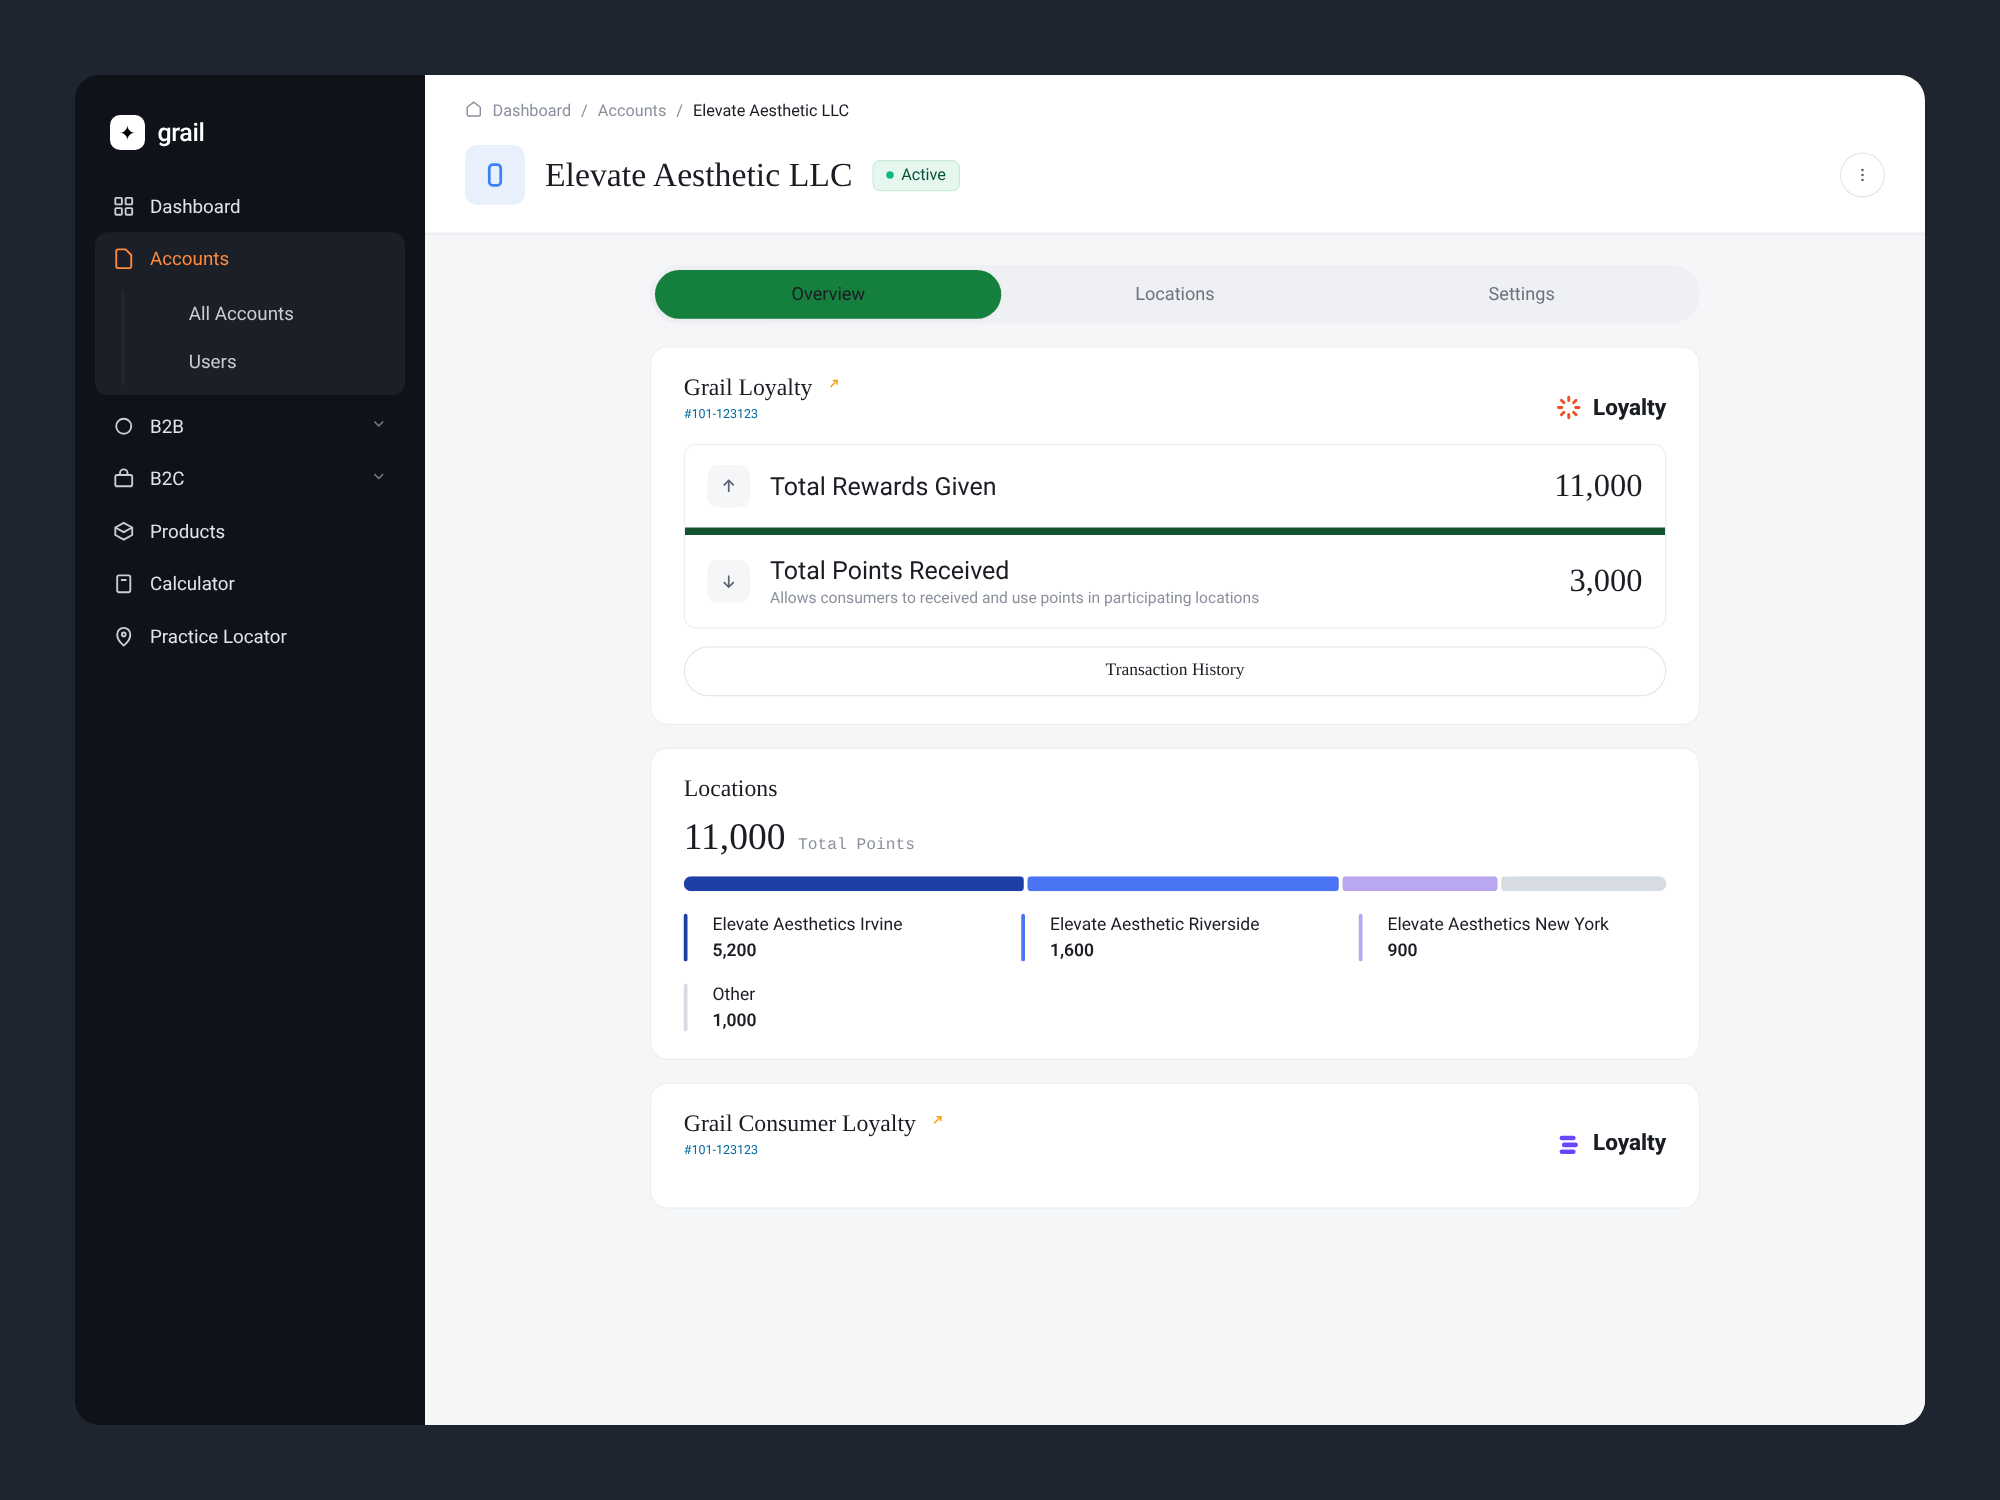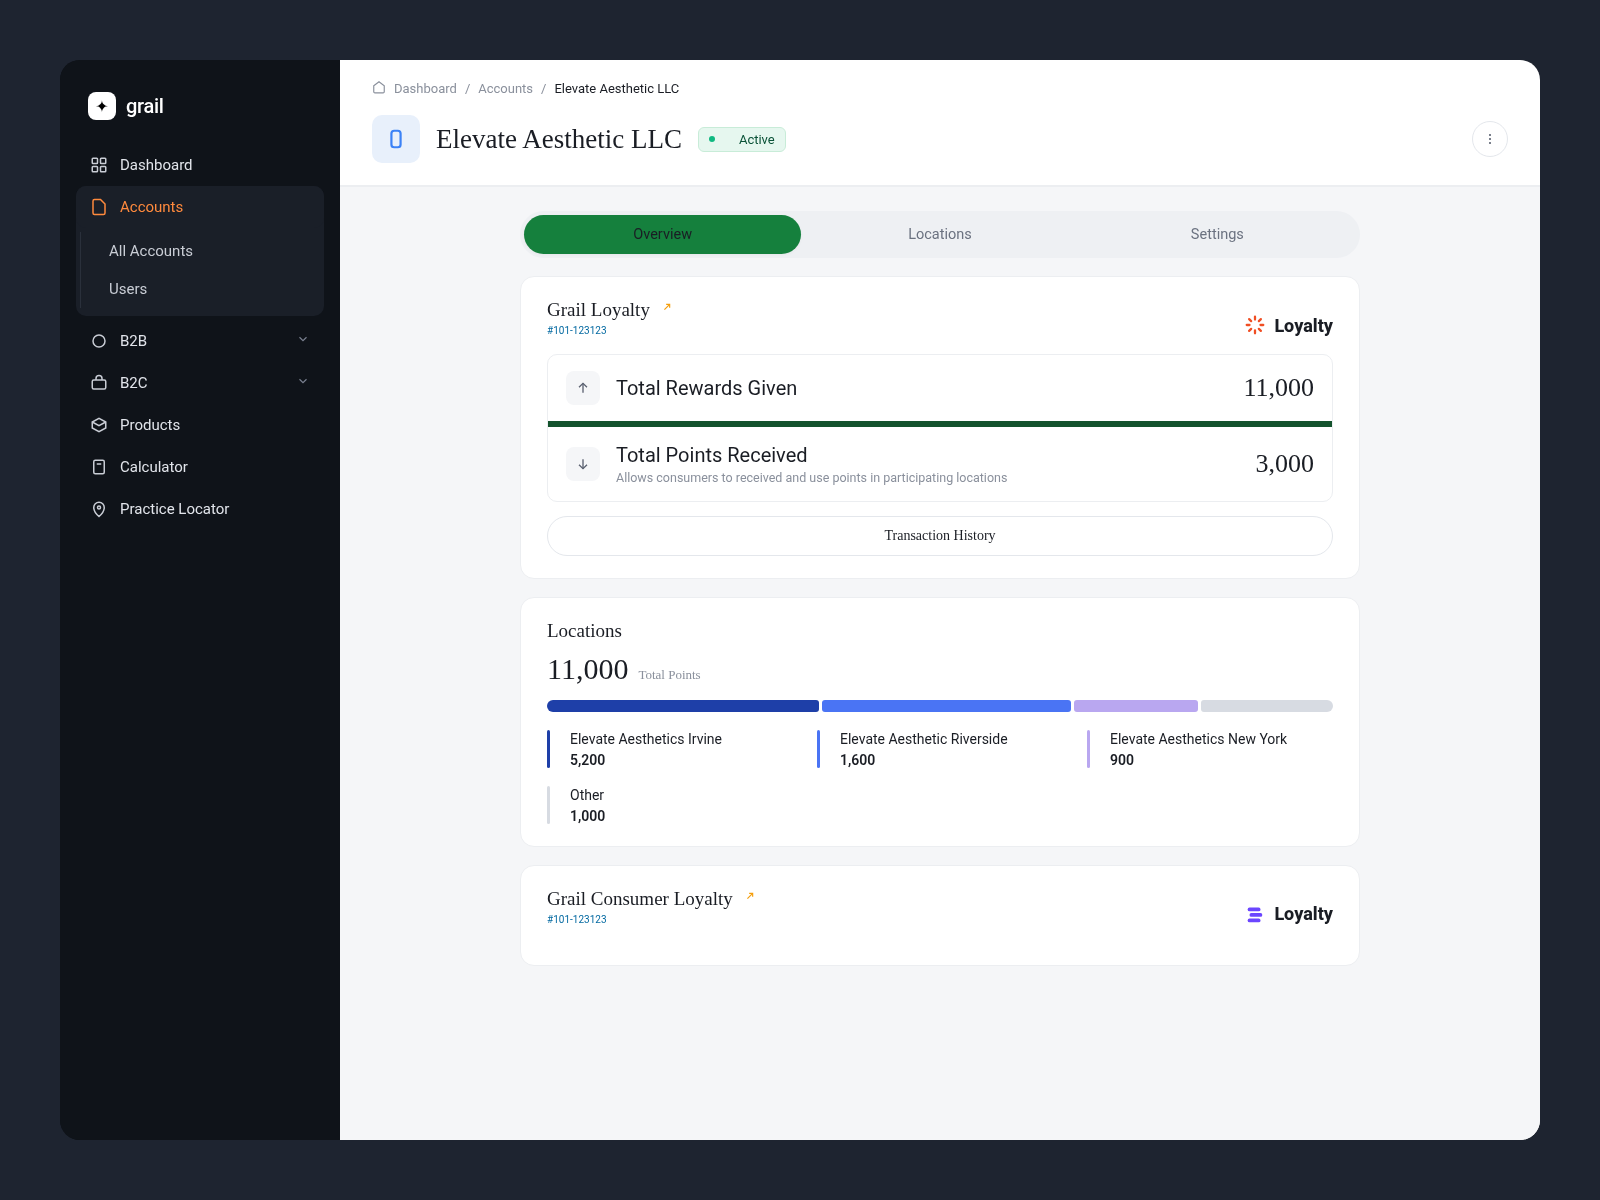--- a/index.html
+++ b/index.html
@@ -67,25 +67,25 @@
   display: flex;
   align-items: center;
   justify-content: center;
 }
 .nav-item .label { flex: 1; color: #e1e4ea; }
 .nav-item.active .label { color: #ff8a3d; }
 .nav-chevron {
   color: #7a8090;
 }
 .sub-nav {
-  padding-left: 16px;
+  padding-left: 40px;
   margin-top: 4px;
   position: relative;
   border-left: 1px solid #2a303b;
-  margin-left: 4px;
+  margin-left: 22px;
 }
 .sub-nav-item {
   padding: 10px 12px;
   color: #c9cdd5;
   font-size: 15px;
   cursor: pointer;
 }
 .nav-group-bg {
   background: #1a1f28;
   border-radius: 10px;
@@ -130,21 +130,21 @@
 }
 .page-title {
   font-family: Georgia, "Times New Roman", serif;
   font-size: 27px;
   color: #1a1d24;
   font-weight: 400;
 }
 .status-badge {
   display: inline-flex;
   align-items: center;
-  gap: 24px;
+  gap: 6px;
   background: #e6f7ef;
   color: #0a5237;
   padding: 4px 10px;
   border-radius: 6px;
   font-size: 13px;
   border: 1px solid #c8ecd8;
 }
 .status-badge .dot {
   width: 6px; height: 6px; border-radius: 50%; background: #10b981;
 }
@@ -285,21 +285,21 @@
   font-size: 19px;
   color: #1a1d24;
   margin-bottom: 10px;
 }
 .big-num {
   font-family: Georgia, "Times New Roman", serif;
   font-size: 30px;
   color: #1a1d24;
   display: flex; align-items: baseline; gap: 10px;
 }
-.big-num-sub { font-family: Liberation Serif, serif; font-size: 13px; color: #8a909c; }
+.big-num-sub { font-family: Liberation Mono, monospace; font-size: 13px; color: #8a909c; }
 .bar {
   display: flex;
   height: 12px;
   border-radius: 6px;
   overflow: hidden;
   margin: 14px 0 18px;
   gap: 3px;
 }
 .bar-seg { height: 100%; border-radius: 3px; }
 .loc-grid {

